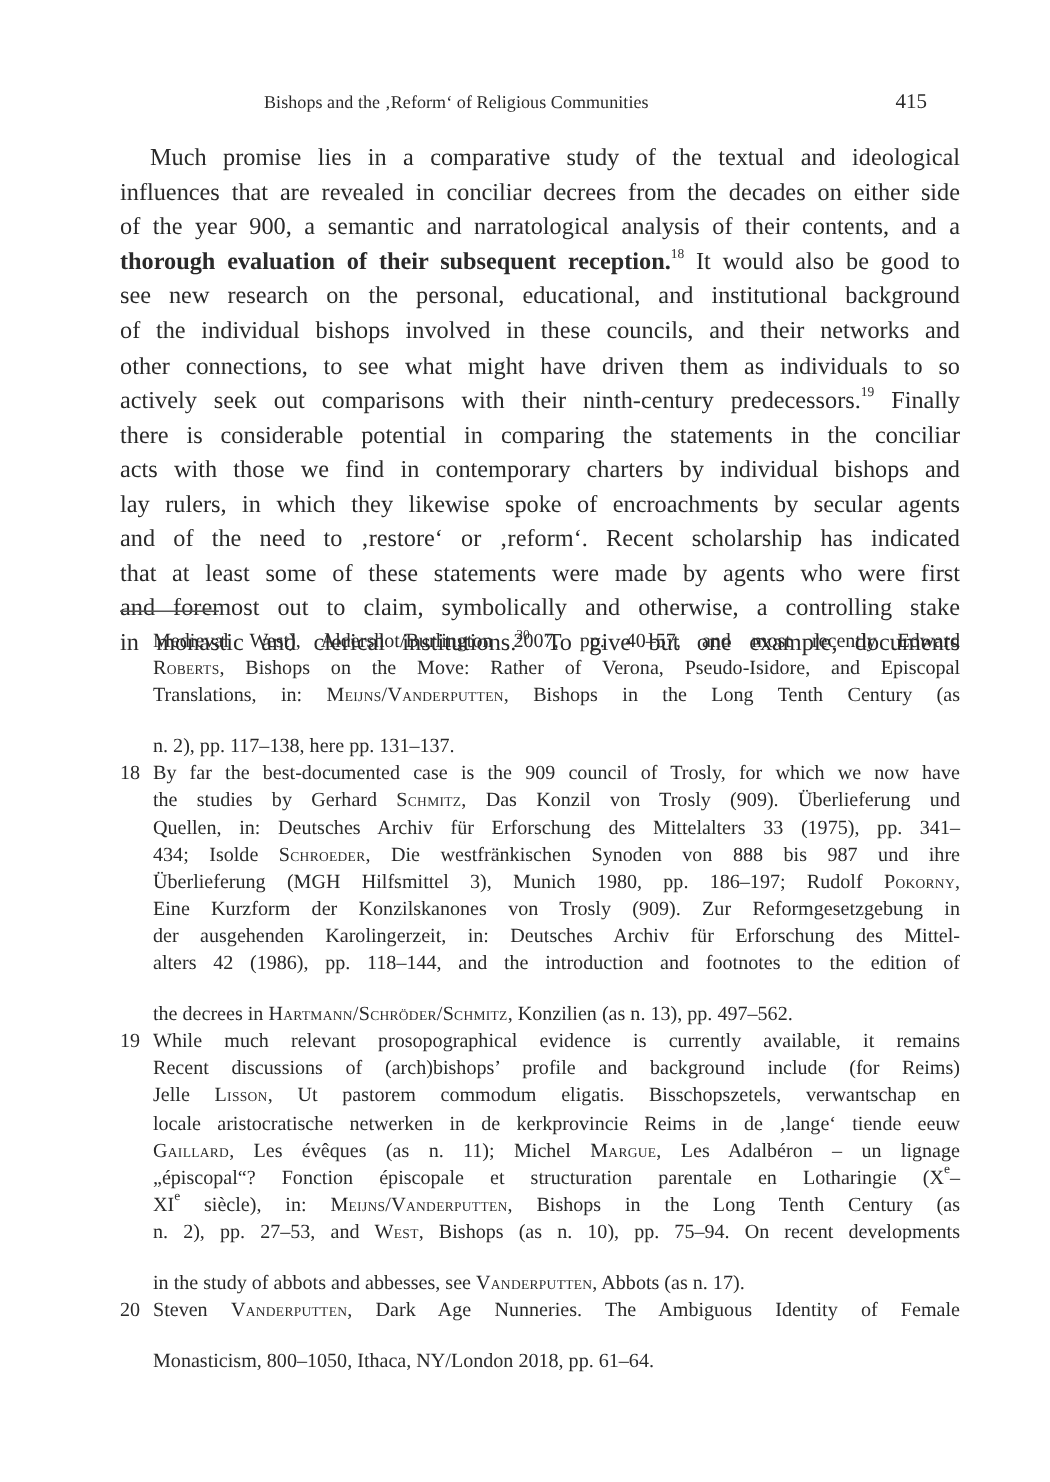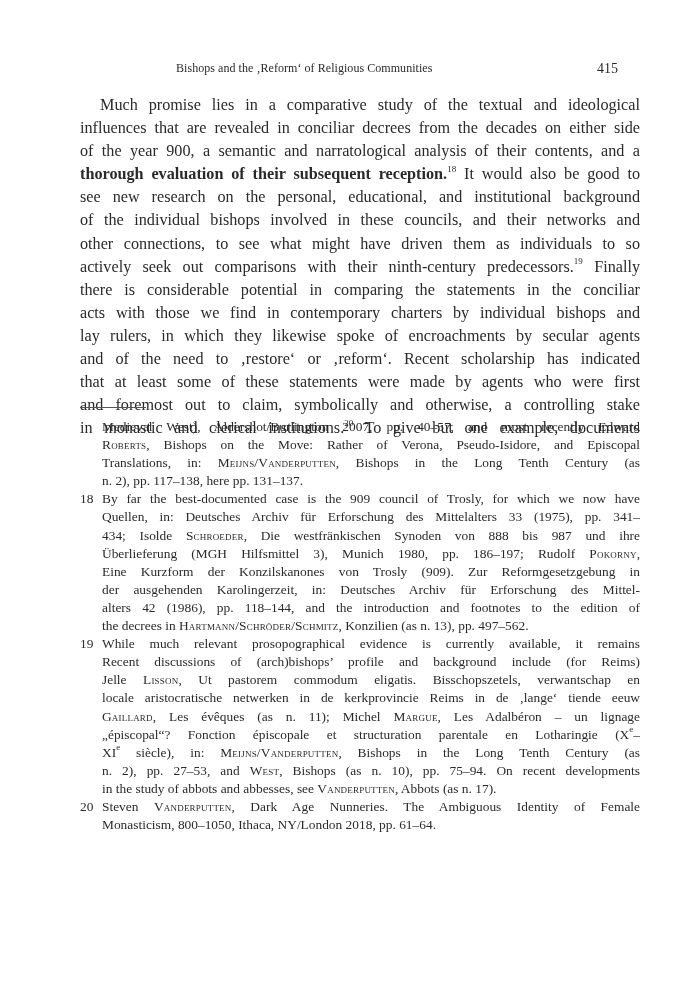--- a/index.html
+++ b/index.html
@@ -10,21 +10,21 @@
   .body-text { position: absolute; left: 80px; top: 94px; width: 560px; }
   .bline { height: 23.1px; line-height: 23.1px; font-size: 16.2px; text-align: justify; text-align-last: justify; white-space: nowrap; overflow: visible; }
   .bline.first { text-indent: 20px; }
   .bline > span { display: block; text-align: justify; text-align-last: justify; white-space: normal; }
   sup { font-size: 9px; line-height: 0; vertical-align: super; position: relative; top: -1px; }
   .sc { font-variant: small-caps; letter-spacing: 0.2px; }
   .rule { position: absolute; left: 80px; top: 407px; width: 66px; height: 1px; background: #555; }
   .notes { position: absolute; left: 80px; top: 418px; width: 560px; }
   .nline { position: relative; height: 18.1px; line-height: 18.1px; font-size: 13.4px; padding-left: 22px; }
   .nline > span.txt { display: block; text-align: justify; text-align-last: justify; white-space: normal; }
-  .nline.last > span.txt { text-align-last: left; }
+  .nline.last > span.txt { text-align-last: left; margin-top: 16px; }
   .nnum { position: absolute; left: 0; top: 0; font-size: 13.4px; }
 </style>
 </head>
 <body>
 
 <div class="running-head">
   <span class="rh-title">Bishops and the ‚Reform‘ of Religious Communities</span>
   <span class="rh-page">415</span>
 </div>
 
@@ -89,20 +89,23 @@
       <span class="txt">Translations, in: <span class="sc">Meijns/Vanderputten</span>, Bishops in the Long Tenth Century (as</span>
     </div>
     <div class="nline last">
       <span class="txt">n. 2), pp. 117–138, here pp. 131–137.</span>
     </div>
     <div class="nline">
       <span class="nnum">18</span>
       <span class="txt">By far the best-documented case is the 909 council of Trosly, for which we now have</span>
     </div>
     <div class="nline">
+      <span class="txt">the studies by Gerhard <span class="sc">Schmitz</span>, Das Konzil von Trosly (909). Überlieferung und</span>
+    </div>
+    <div class="nline">
       <span class="txt">Quellen, in: Deutsches Archiv für Erforschung des Mittelalters 33 (1975), pp. 341–</span>
     </div>
     <div class="nline">
       <span class="txt">434; Isolde <span class="sc">Schroeder</span>, Die westfränkischen Synoden von 888 bis 987 und ihre</span>
     </div>
     <div class="nline">
       <span class="txt">Überlieferung (MGH Hilfsmittel 3), Munich 1980, pp. 186–197; Rudolf <span class="sc">Pokorny</span>,</span>
     </div>
     <div class="nline">
       <span class="txt">Eine Kurzform der Konzilskanones von Trosly (909). Zur Reformgesetzgebung in</span>

